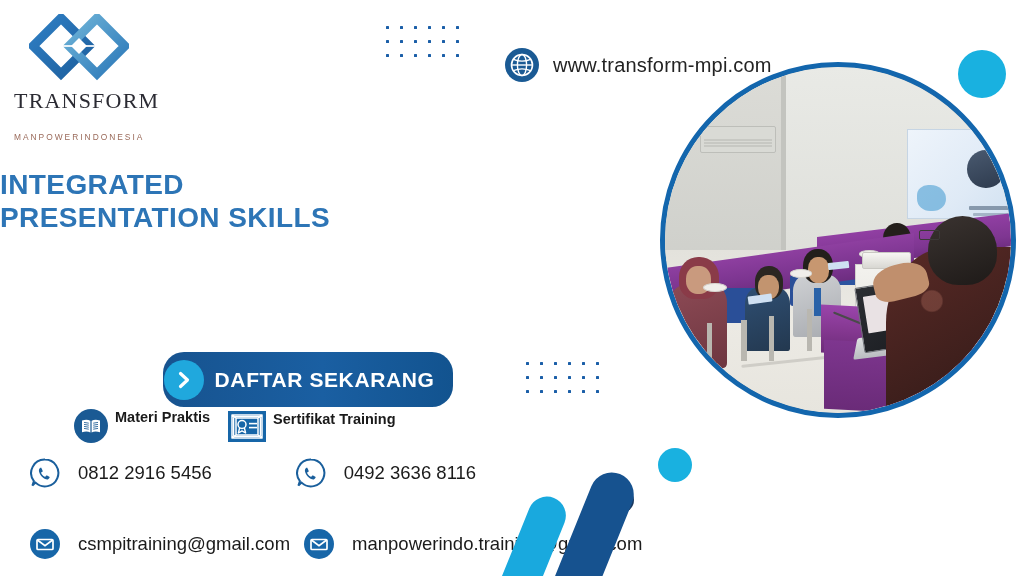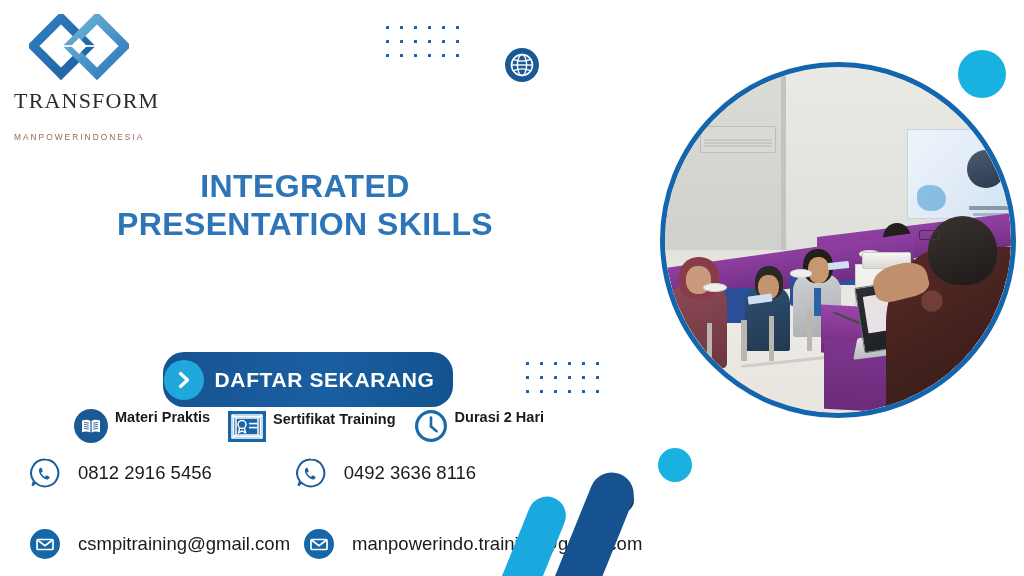--- a/index.html
+++ b/index.html
@@ -50,22 +50,22 @@
 
   
   .title {
     position:absolute; left:0; top:72px; width:610px;
     text-align:center;
     font-size:58px; font-weight:bold; letter-spacing:1px;
     color:#10569f; line-height:1;
   }
   .subtitle {
     position:absolute; left:0; top:168px; width:610px;
-    text-align:center;
-    font-size:32px; font-weight:bold; letter-spacing:0.4px;
+    text-align:left;
+    font-size:28px; font-weight:bold; letter-spacing:0.4px;
     color:#2d75b6; line-height:1.18;
   }
 
   
   .cta {
     position:absolute; left:163px; top:352px;
     width:290px; height:55px;
     background:linear-gradient(90deg,#17538f 0%,#1a5fa2 55%,#12538f 100%);
     border-radius:21px;
     display:flex; align-items:center;
@@ -387,20 +387,21 @@
 
   <div class="website">
     <svg class="globe-icon" viewBox="0 0 34 34">
       <circle cx="17" cy="17" r="17" fill="#1a5a94"></circle>
       <circle cx="17" cy="17" r="10.5" fill="none" stroke="#ffffff" stroke-width="1.6"></circle>
       <ellipse cx="17" cy="17" rx="4.6" ry="10.5" fill="none" stroke="#ffffff" stroke-width="1.4"></ellipse>
       <line x1="6.5" y1="17" x2="27.5" y2="17" stroke="#ffffff" stroke-width="1.4"></line>
       <path d="M8.4 11.4 Q17 15 25.6 11.4" fill="none" stroke="#ffffff" stroke-width="1.2"></path>
       <path d="M8.4 22.6 Q17 19 25.6 22.6" fill="none" stroke="#ffffff" stroke-width="1.2"></path>
     </svg>
+    <span class="website-text">www.transform-mpi.com</span>
   </div>
 
   <div class="subtitle">
     <div>INTEGRATED</div>
     <div>PRESENTATION SKILLS</div>
   </div>
 
   <div class="cta">
     <span class="cta-arrow">
       <svg width="20" height="20" viewBox="0 0 20 20">
@@ -437,28 +438,20 @@
         <path d="M4 4 L8 7 L8 24 L4 27 Z M34 4 L30 7 L30 24 L34 27 Z M4 4 L8 7 L30 7 L34 4 Z M4 27 L8 24 L30 24 L34 27 Z" fill="none" stroke="#ffffff" stroke-width="1.5" stroke-linejoin="round"></path>
         <rect x="5.6" y="5.6" width="26.8" height="19.8" fill="none" stroke="#ffffff" stroke-width="1.4" rx="2"></rect>
         <circle cx="14" cy="13.5" r="4" fill="none" stroke="#ffffff" stroke-width="1.5"></circle>
         <path d="M11.6 16.8 L10.4 22 L14 19.9 L17.6 22 L16.4 16.8" fill="none" stroke="#ffffff" stroke-width="1.4" stroke-linejoin="round"></path>
         <line x1="21" y1="12.6" x2="29" y2="12.6" stroke="#ffffff" stroke-width="1.6"></line>
         <line x1="21" y1="16.6" x2="29" y2="16.6" stroke="#ffffff" stroke-width="1.6"></line>
       </svg>
       <span class="feature-label">Sertifikat Training</span>
     </div>
 
-    <div class="feature">
-      <svg class="feature-icon" viewBox="0 0 34 34">
-        <circle cx="17" cy="17" r="14.4" fill="none" stroke="#1a6aa8" stroke-width="3.2"></circle>
-        <line x1="17" y1="8.6" x2="17" y2="17.4" stroke="#1a6aa8" stroke-width="2.6" stroke-linecap="round"></line>
-        <line x1="17" y1="17.4" x2="22.6" y2="22.2" stroke="#1a6aa8" stroke-width="2.6" stroke-linecap="round"></line>
-      </svg>
-      <span class="feature-label">Durasi 2 Hari</span>
-    </div>
 
   </div>
 
   <div class="contact-row phones">
     <div class="contact-item">
       <svg class="contact-icon" viewBox="0 0 30 30">
         <path d="M15 1.6 A13.4 13.4 0 1 1 5.6 24.6 L2.4 27.6 L3.9 23.1 A13.4 13.4 0 0 1 15 1.6 Z" fill="none" stroke="#1a5f9c" stroke-width="2"></path>
         <path d="M11.2 9.6 c-0.5 0-1 0.2-1.4 0.7 -0.6 0.7-1.1 1.8-0.8 3.2 0.5 2.4 2.2 4.8 4.1 6.3 1.7 1.4 3.6 2 4.7 1.6 0.9-0.3 1.6-1.1 1.8-1.8 0.1-0.4 0-0.6-0.3-0.8 l-2.2-1.3 c-0.3-0.2-0.6-0.1-0.8 0.1 l-0.8 1 c-0.2 0.2-0.4 0.3-0.7 0.2 -0.9-0.4-1.9-1.2-2.6-2.1 -0.6-0.8-0.9-1.4-1-1.8 -0.1-0.3 0-0.5 0.2-0.6 l1-0.6 c0.3-0.2 0.4-0.5 0.3-0.8 l-0.9-2.2 c-0.1-0.3-0.3-0.4-0.6-0.4 Z" fill="#1a5f9c"></path>
       </svg>
       <span class="contact-text">0812 2916 5456</span>

